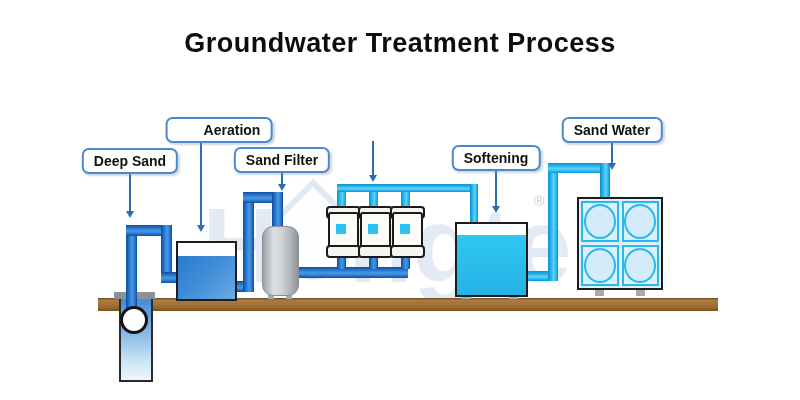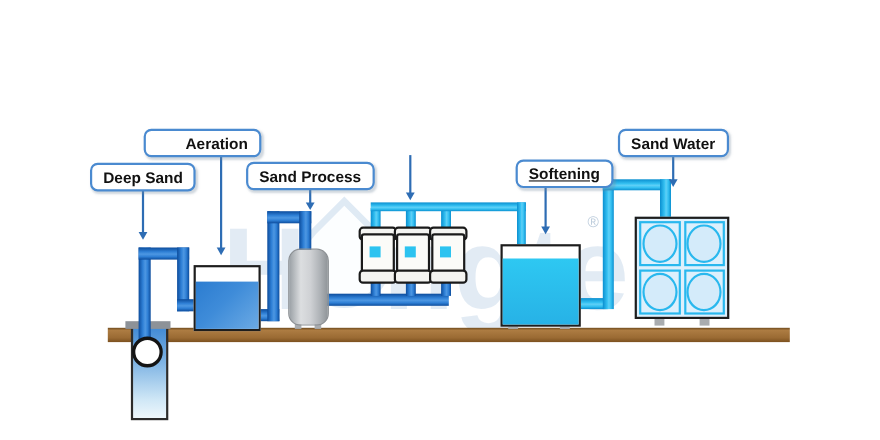--- a/index.html
+++ b/index.html
@@ -66,20 +66,21 @@
           box-shadow:1.5px 2px 2px rgba(120,140,160,.35);}
   .aline{width:2px;background:#2e6db4;z-index:5;transform:translateX(-50%);}
   .ahead{width:0;height:0;border-left:4px solid transparent;border-right:4px solid transparent;
          border-top:7px solid #2e6db4;z-index:5;transform:translateX(-50%);}
 </style>
 </head>
 <body>
 
 <div id="stage">
 
+  <div id="title" class="abs">Groundwater Treatment Process</div>
 
   <div class="abs wm-text" style="left:202px;top:192px;">H</div>
   <div id="wm-drop" class="abs"></div>
   <div class="abs wm-text" style="left:348px;top:192px;">ngtek</div>
   <div id="wm-reg" class="abs">®</div>
 
   <div id="ground" class="abs"></div>
 
   <div id="well-shaft" class="abs"></div>
   <div id="well-cap" class="abs"></div>
@@ -152,32 +153,32 @@
         <div class="ct-circle"></div>
       </div>
   </div>
   <div class="abs leg" style="left:595px;top:290px;"></div>
   <div class="abs leg" style="left:636px;top:290px;"></div>
 
   <div class="abs plabel" style="left:130px;top:148px;">Deep Sand</div>
   <div class="abs aline" style="left:130px;top:173px;height:39px;"></div>
   <div class="abs ahead" style="left:130px;top:211px;"></div>
 
-  <div class="abs plabel" style="left:184px;top:117px;padding-left:36px;">Aeration</div>
+  <div class="abs plabel" style="left:219px;top:117px;padding-left:36px;">Aeration</div>
   <div class="abs aline" style="left:201px;top:142px;height:84px;"></div>
   <div class="abs ahead" style="left:201px;top:225px;"></div>
 
-  <div class="abs plabel" style="left:282px;top:147px;">Sand Process</div>
+  <div class="abs plabel" style="left:282px;top:147px;">Sand Filter</div>
   <div class="abs aline" style="left:282px;top:172px;height:13px;"></div>
   <div class="abs ahead" style="left:282px;top:184px;"></div>
 
   <div class="abs aline" style="left:373px;top:141px;height:35px;"></div>
   <div class="abs ahead" style="left:373px;top:175px;"></div>
 
-  <div class="abs plabel" style="left:513px;top:145px;text-decoration:underline;">Softening</div>
+  <div class="abs plabel" style="left:496px;top:145px;">Softening</div>
   <div class="abs aline" style="left:496px;top:170px;height:37px;"></div>
   <div class="abs ahead" style="left:496px;top:206px;"></div>
 
   <div class="abs plabel" style="left:612px;top:117px;">Sand Water</div>
   <div class="abs aline" style="left:612px;top:142px;height:22px;"></div>
   <div class="abs ahead" style="left:612px;top:163px;"></div>
 
 </div>
 
 </body></html>

